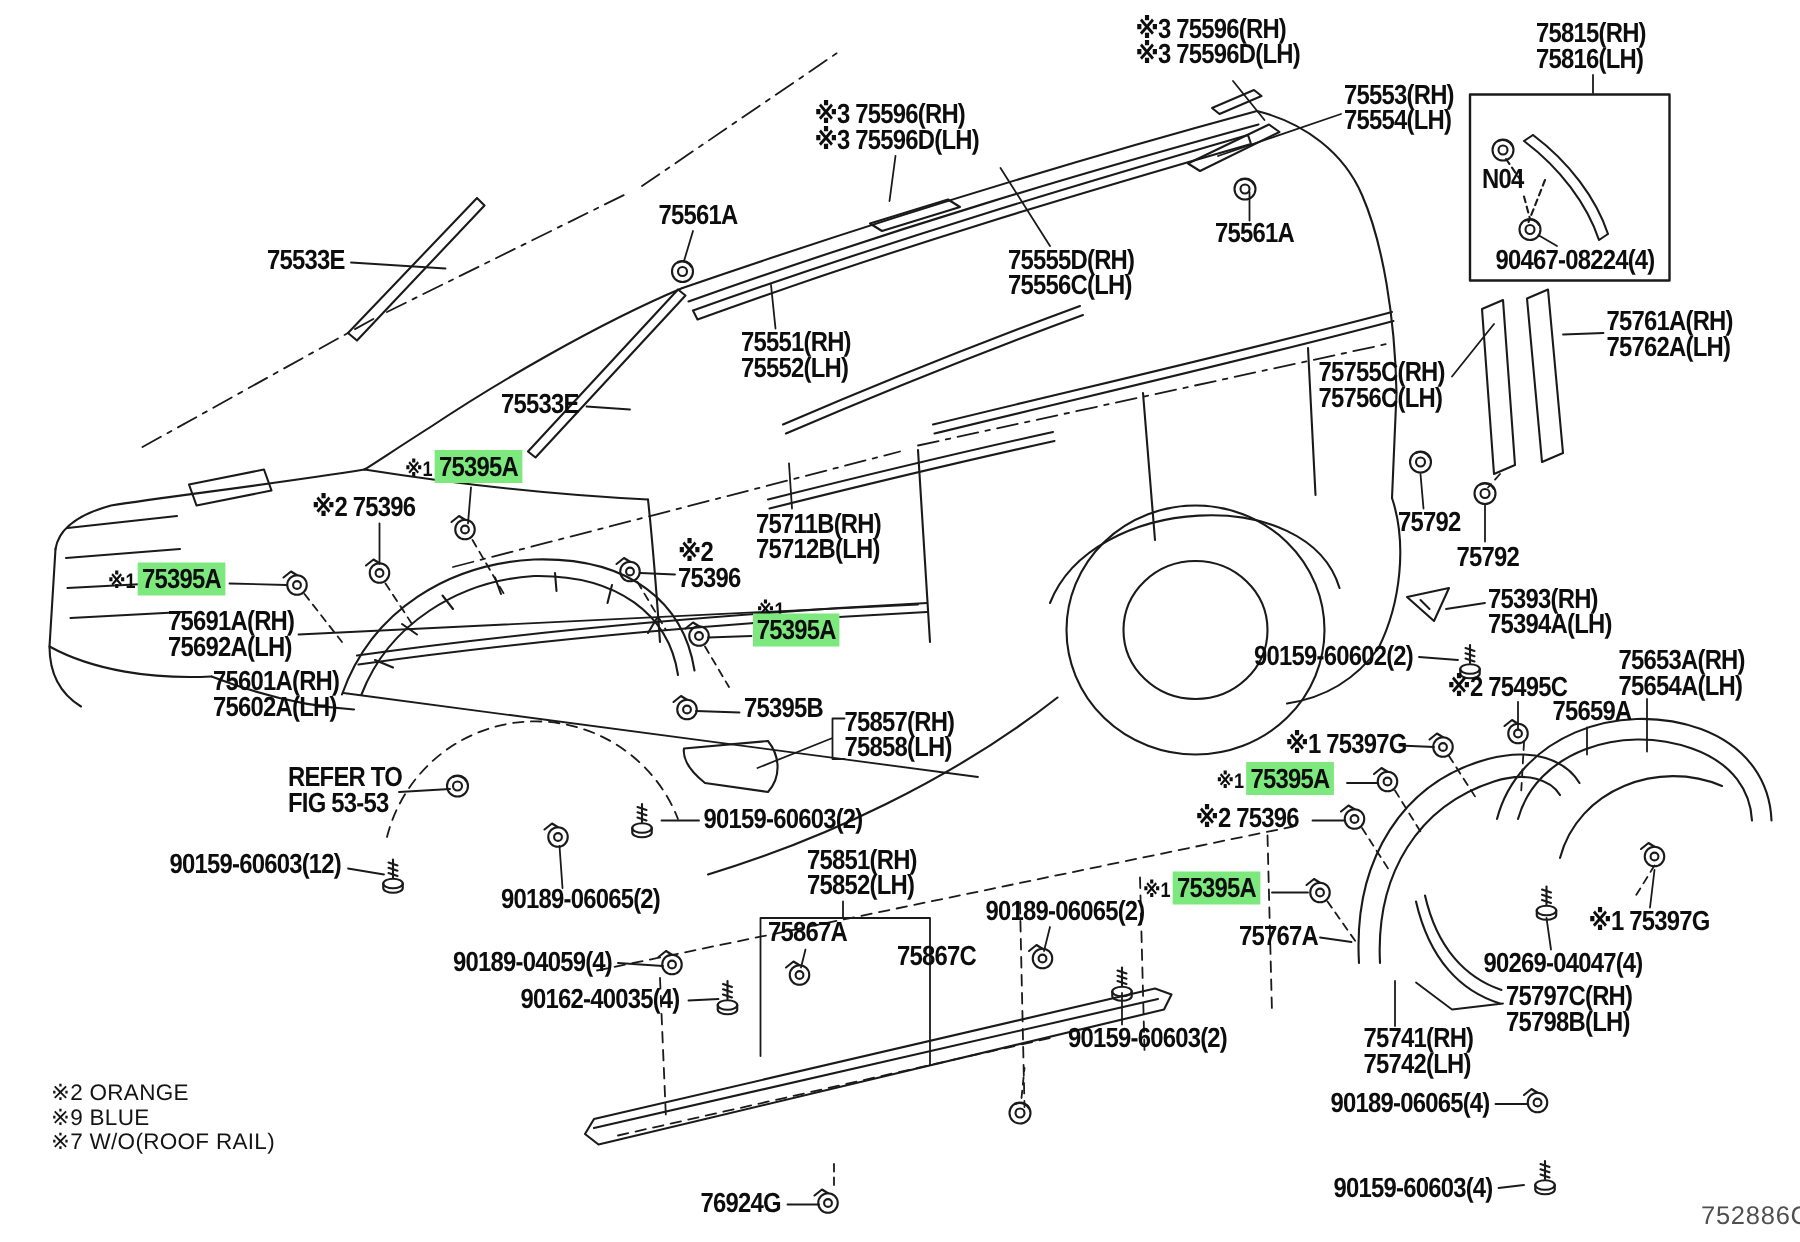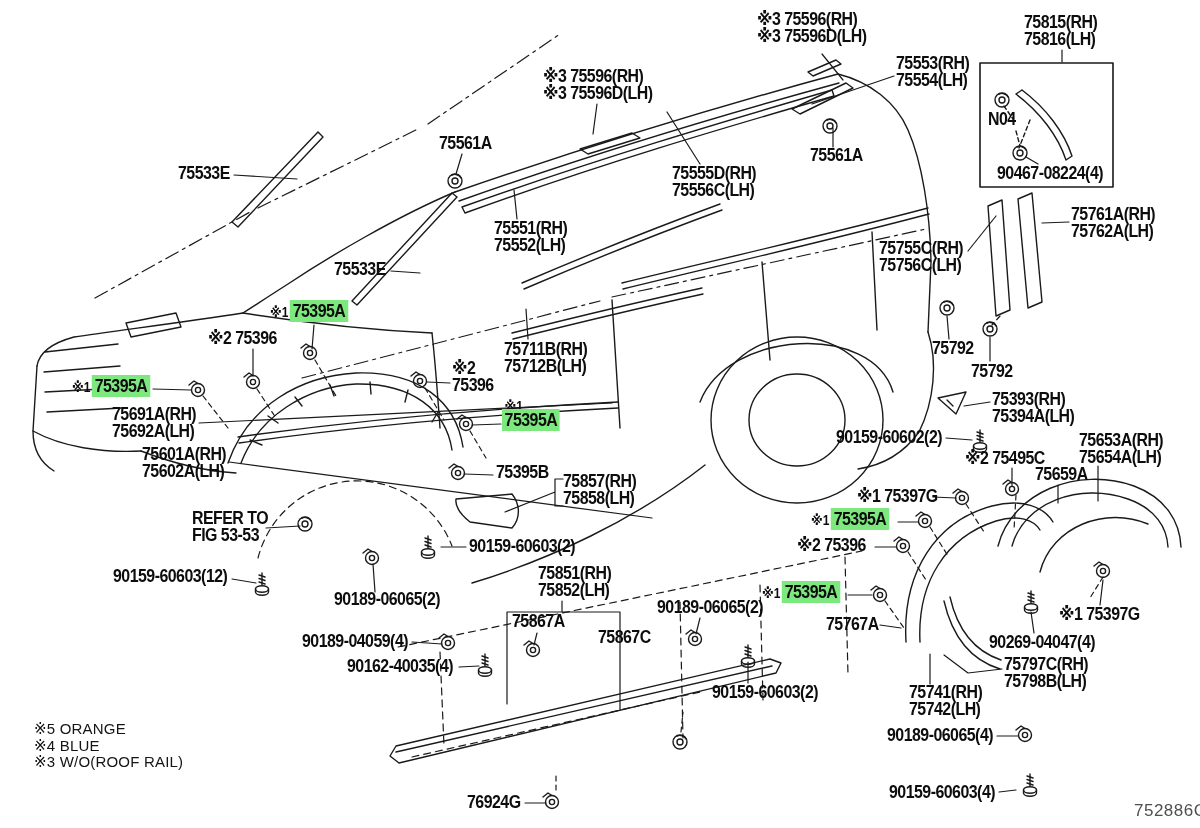--- a/index.html
+++ b/index.html
@@ -371,19 +371,19 @@
       </div>
       <div class="plabel" style="left: 887px; top: 727px;">
         <div>90189-06065(4)</div>
       </div>
       <div class="plabel" style="left: 889px; top: 784px;">
         <div>90159-60603(4)</div>
       </div>
     </div>
 
   <div class="legend">
-    <div>※5 ORANGE</div>
-    <div>※4 BLUE</div>
-    <div>※3 W/O(ROOF RAIL)</div>
+    <div>※2 ORANGE</div>
+    <div>※9 BLUE</div>
+    <div>※7 W/O(ROOF RAIL)</div>
   </div>
 
   <div class="diagram-id">752886C</div>
 </div>
 
 </body></html>

